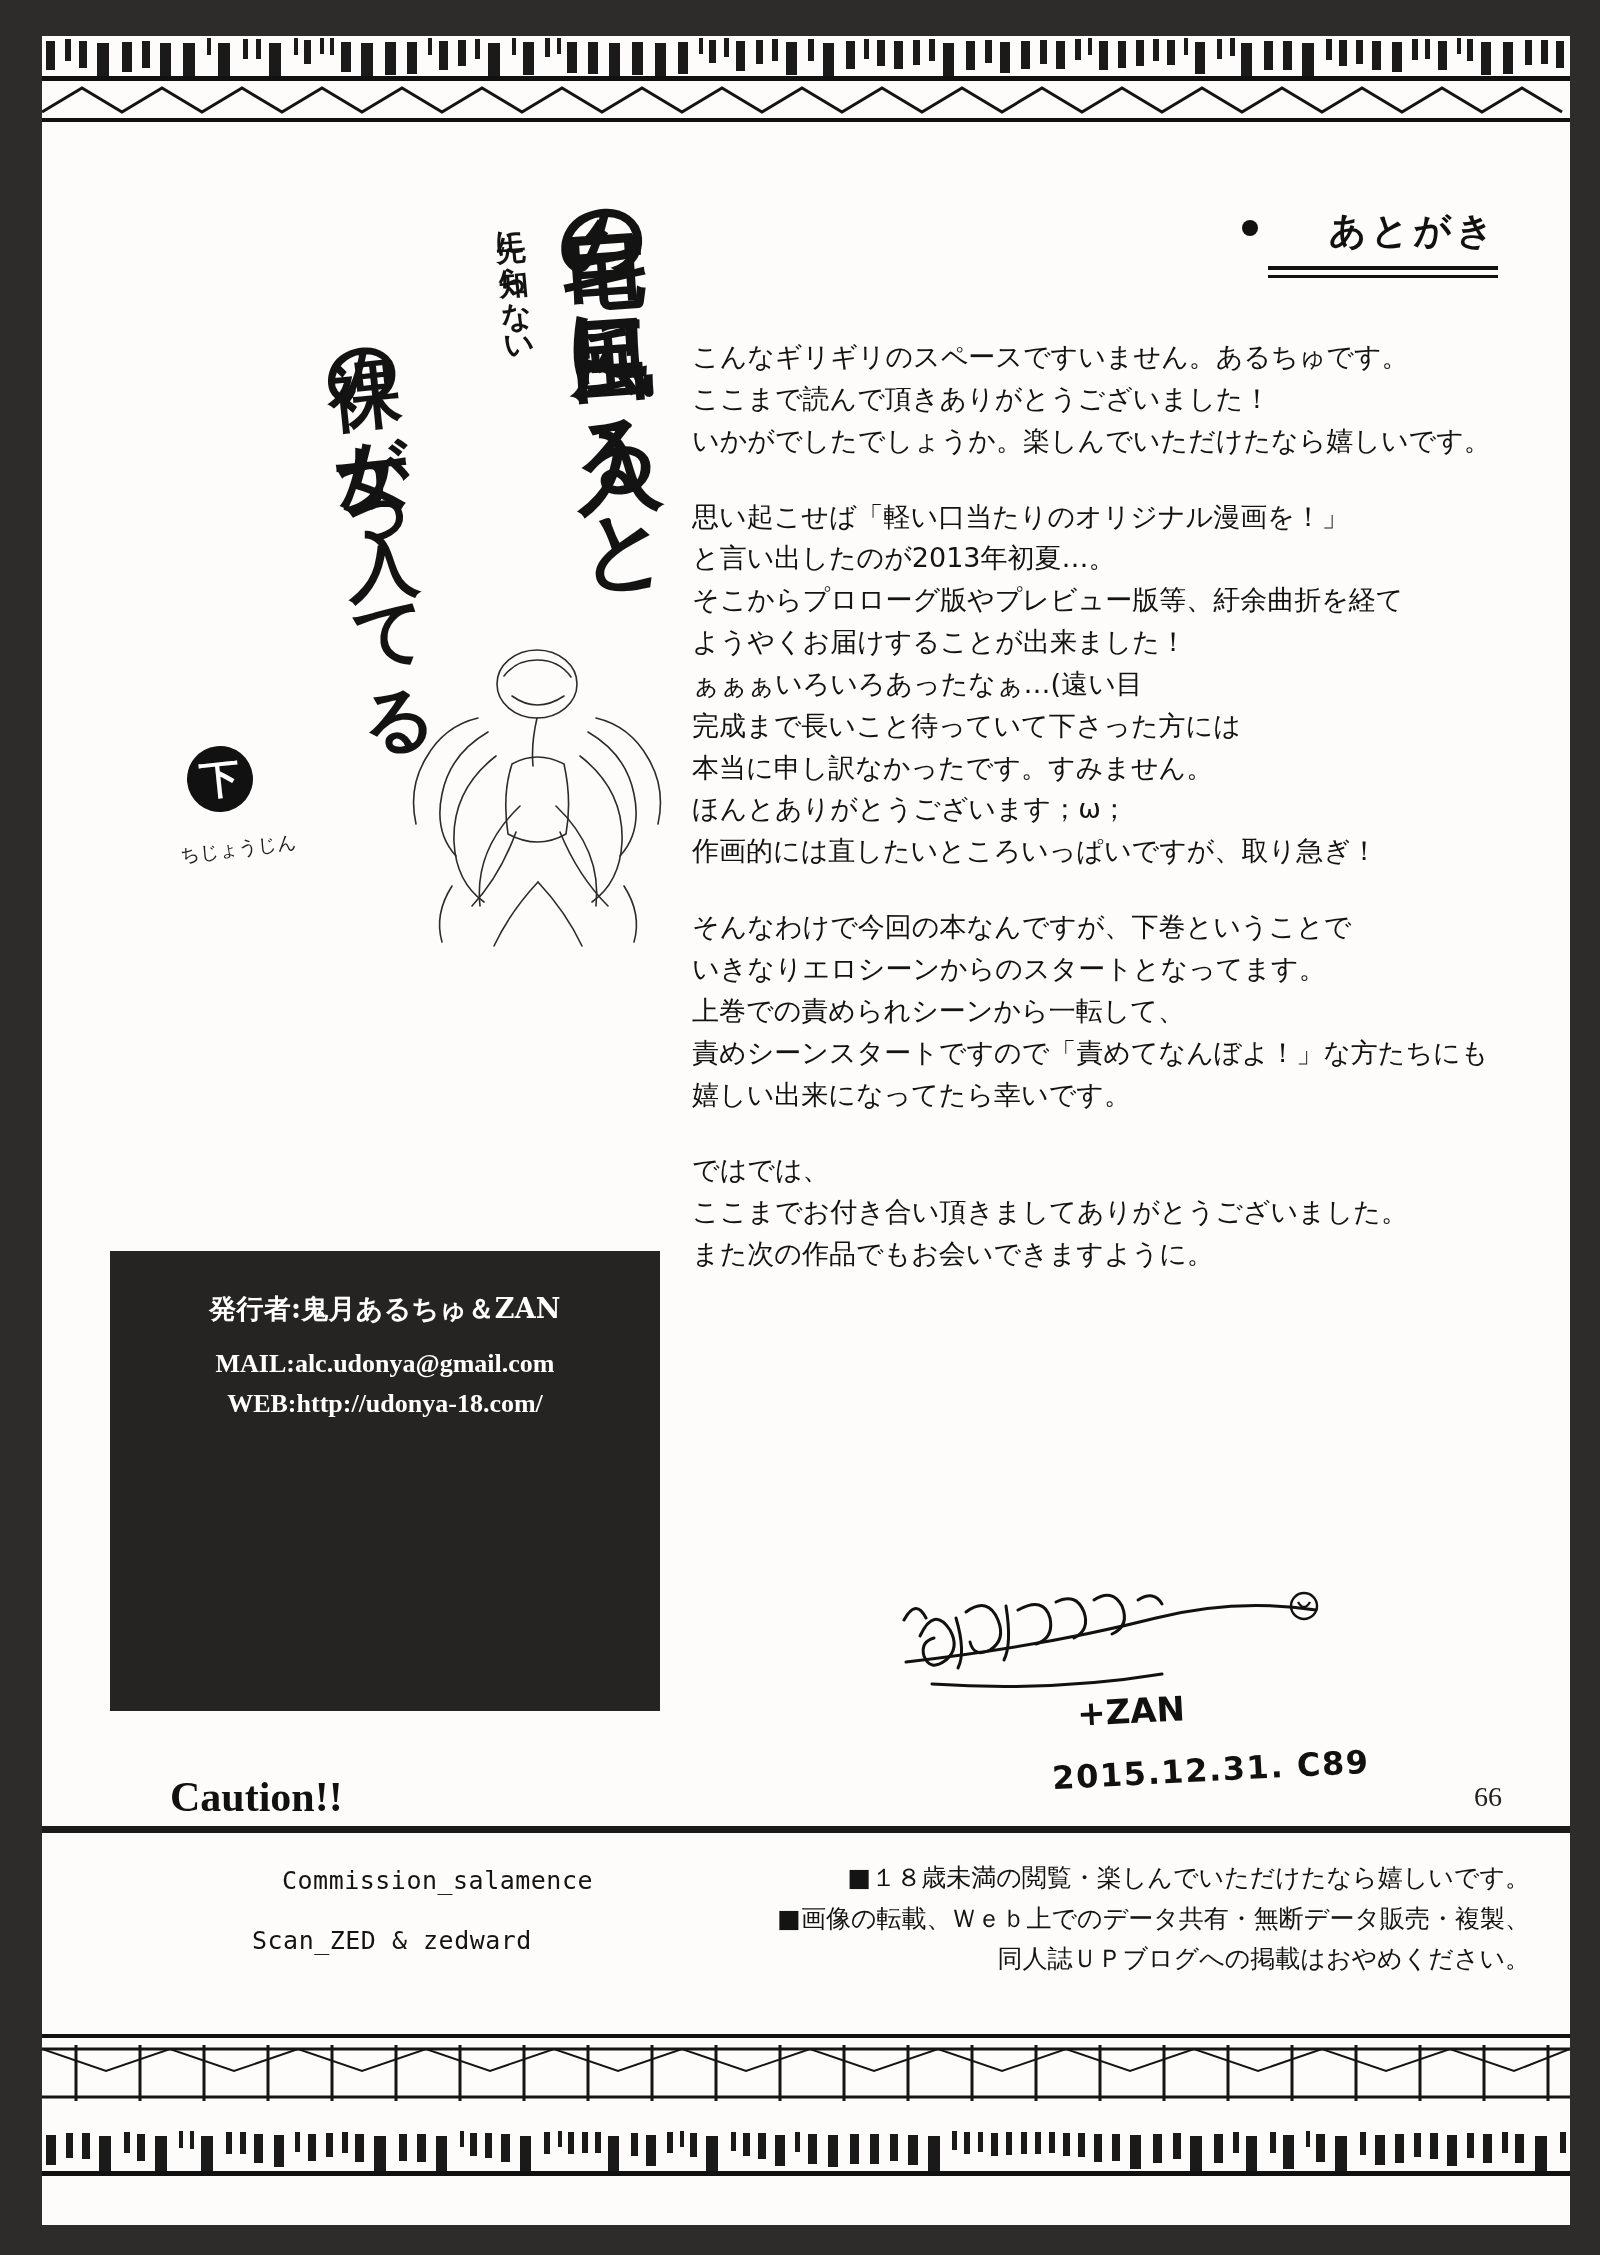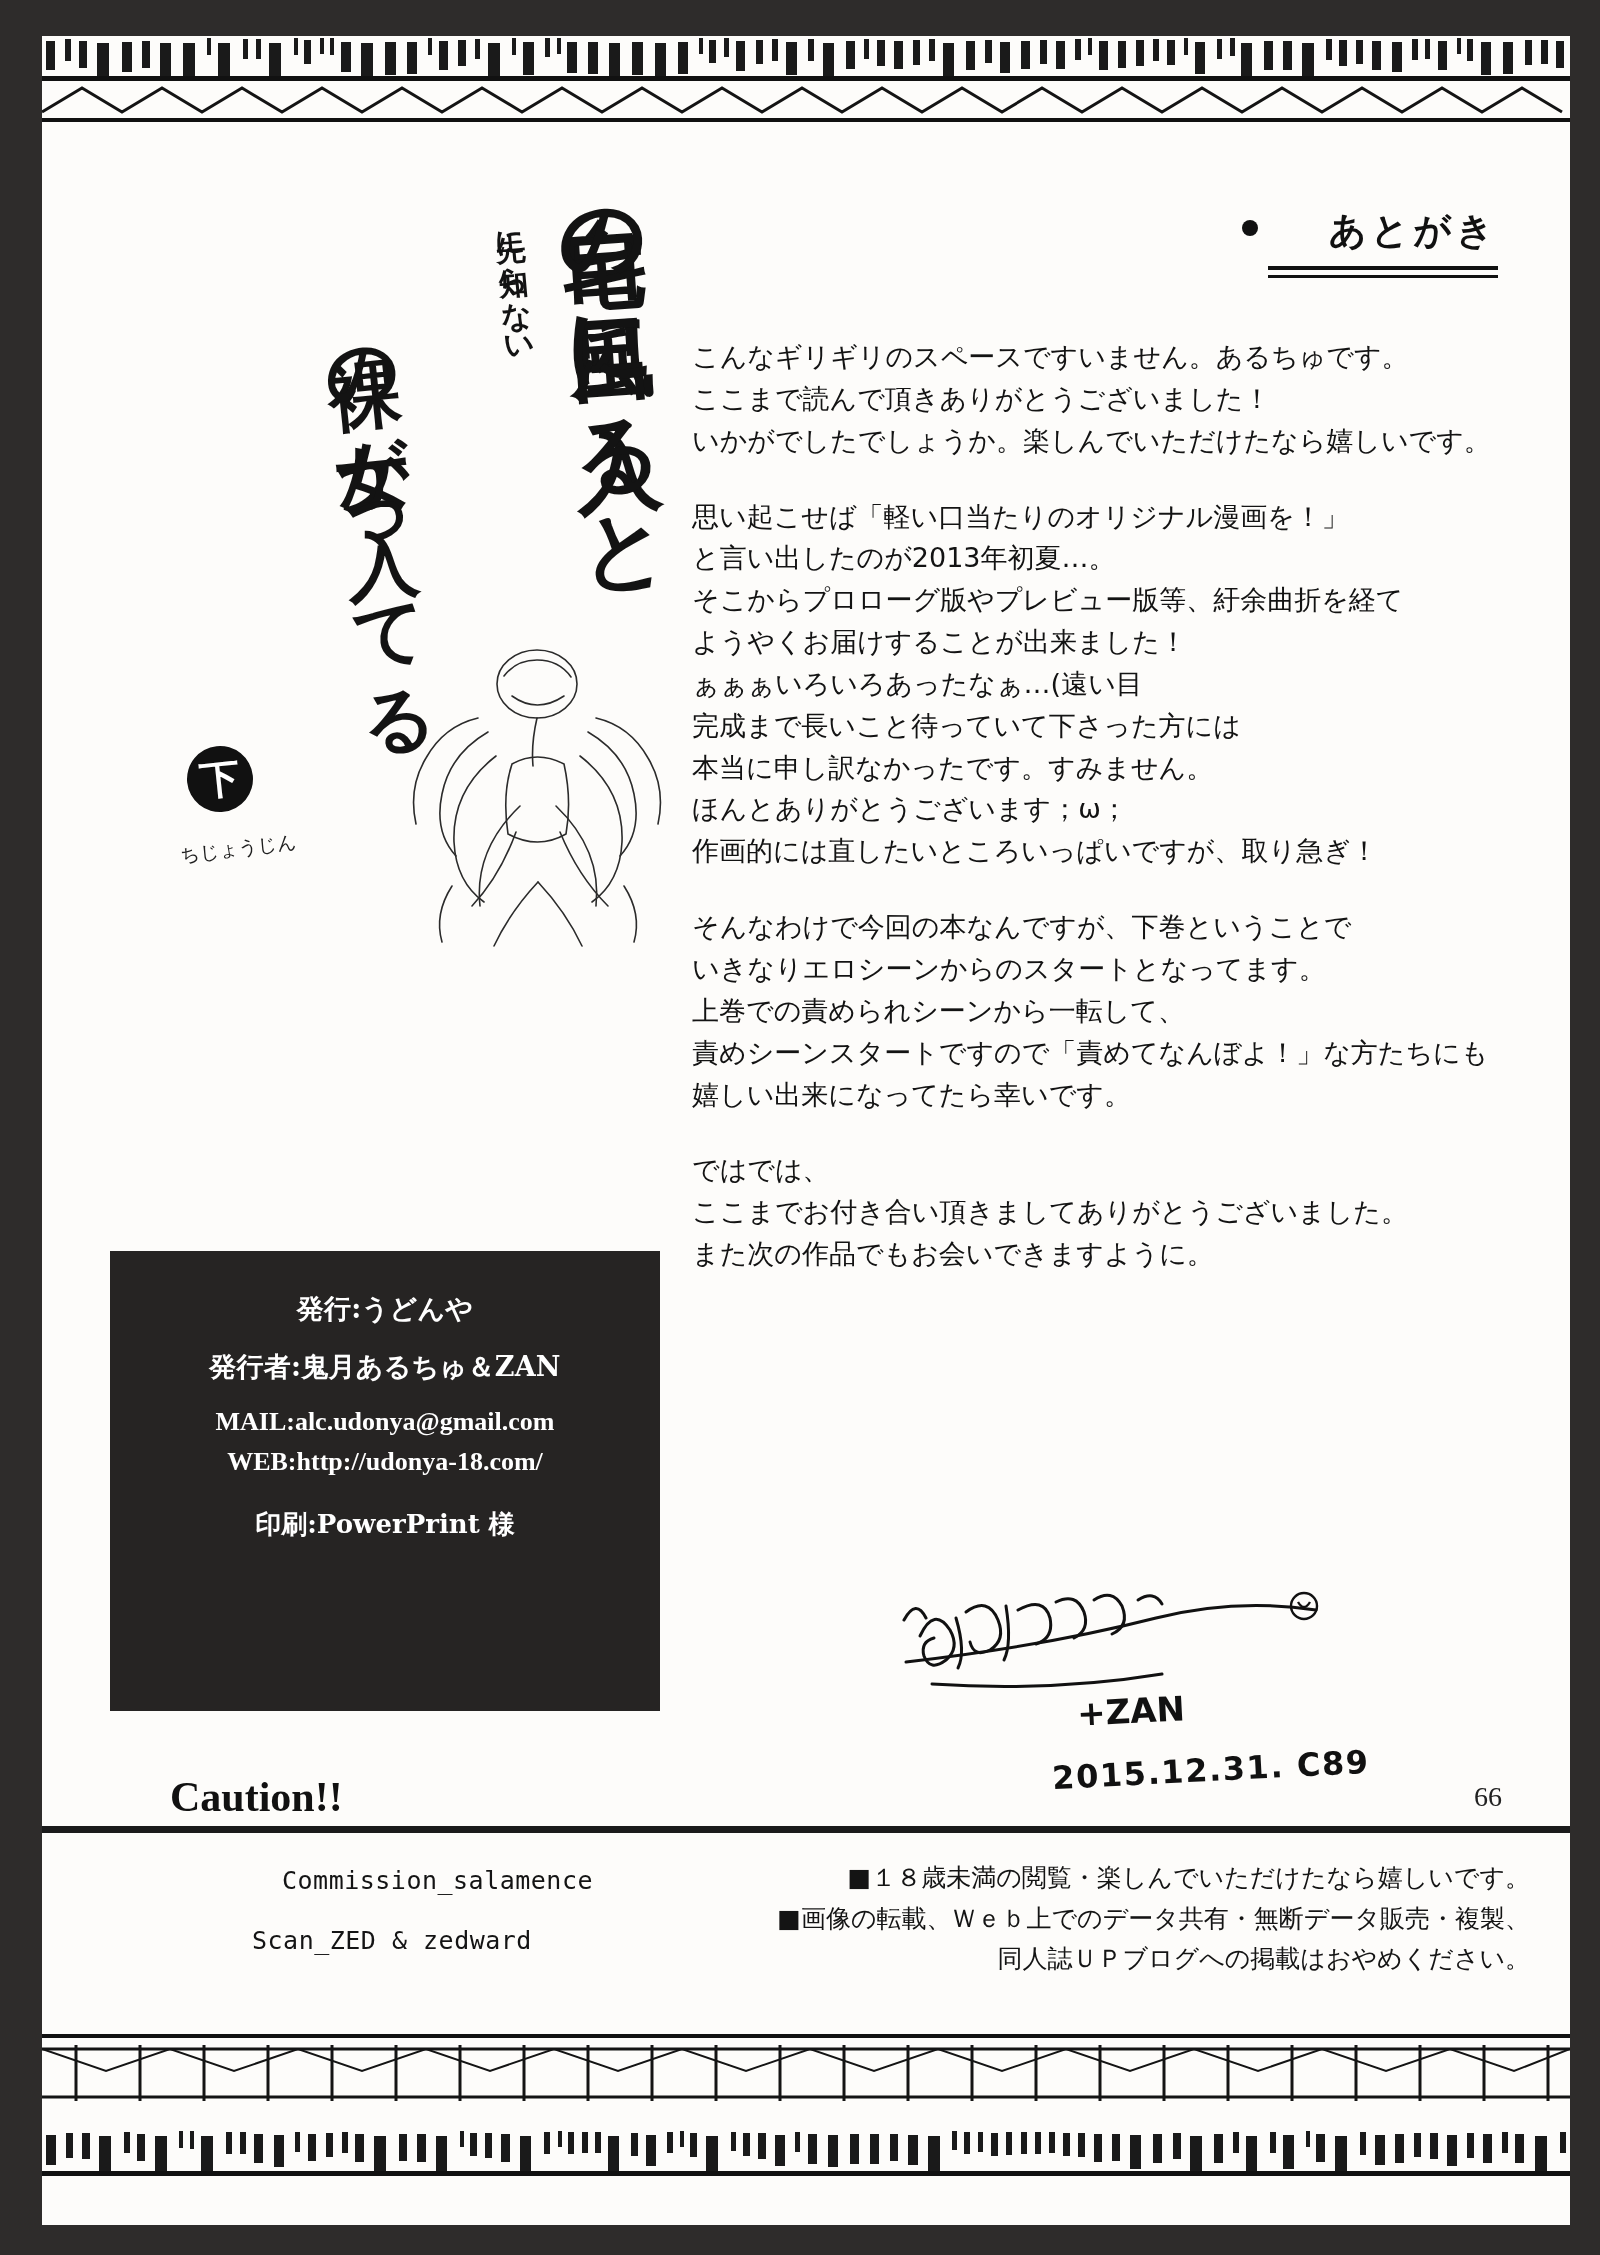--- a/index.html
+++ b/index.html
@@ -464,25 +464,23 @@
           <path d="M60 250 q-18 28 -10 56"></path>
           <path d="M232 250 q18 28 10 56"></path>
         </g>
       </svg>
 
       <div class="vol-badge">下</div>
       <div class="artist-scribble">ちじょうじん</div>
     </div>
 
     <div class="colophon">
-      <div class="line">発行:うどんや</div>
       <div class="line">発行者:鬼月あるちゅ＆ZAN</div>
       <div class="mail">MAIL:alc.udonya@gmail.com</div>
       <div class="web">WEB:http://udonya-18.com/</div>
-      <div class="print">印刷:PowerPrint 様</div>
     </div>
 
     <div class="caution">Caution!!</div>
 
     <div class="bullet-dot"></div>
     <div class="afterword-head">
       <div class="label">あとがき</div>
       <div class="ul1"></div>
       <div class="ul2"></div>
     </div>

